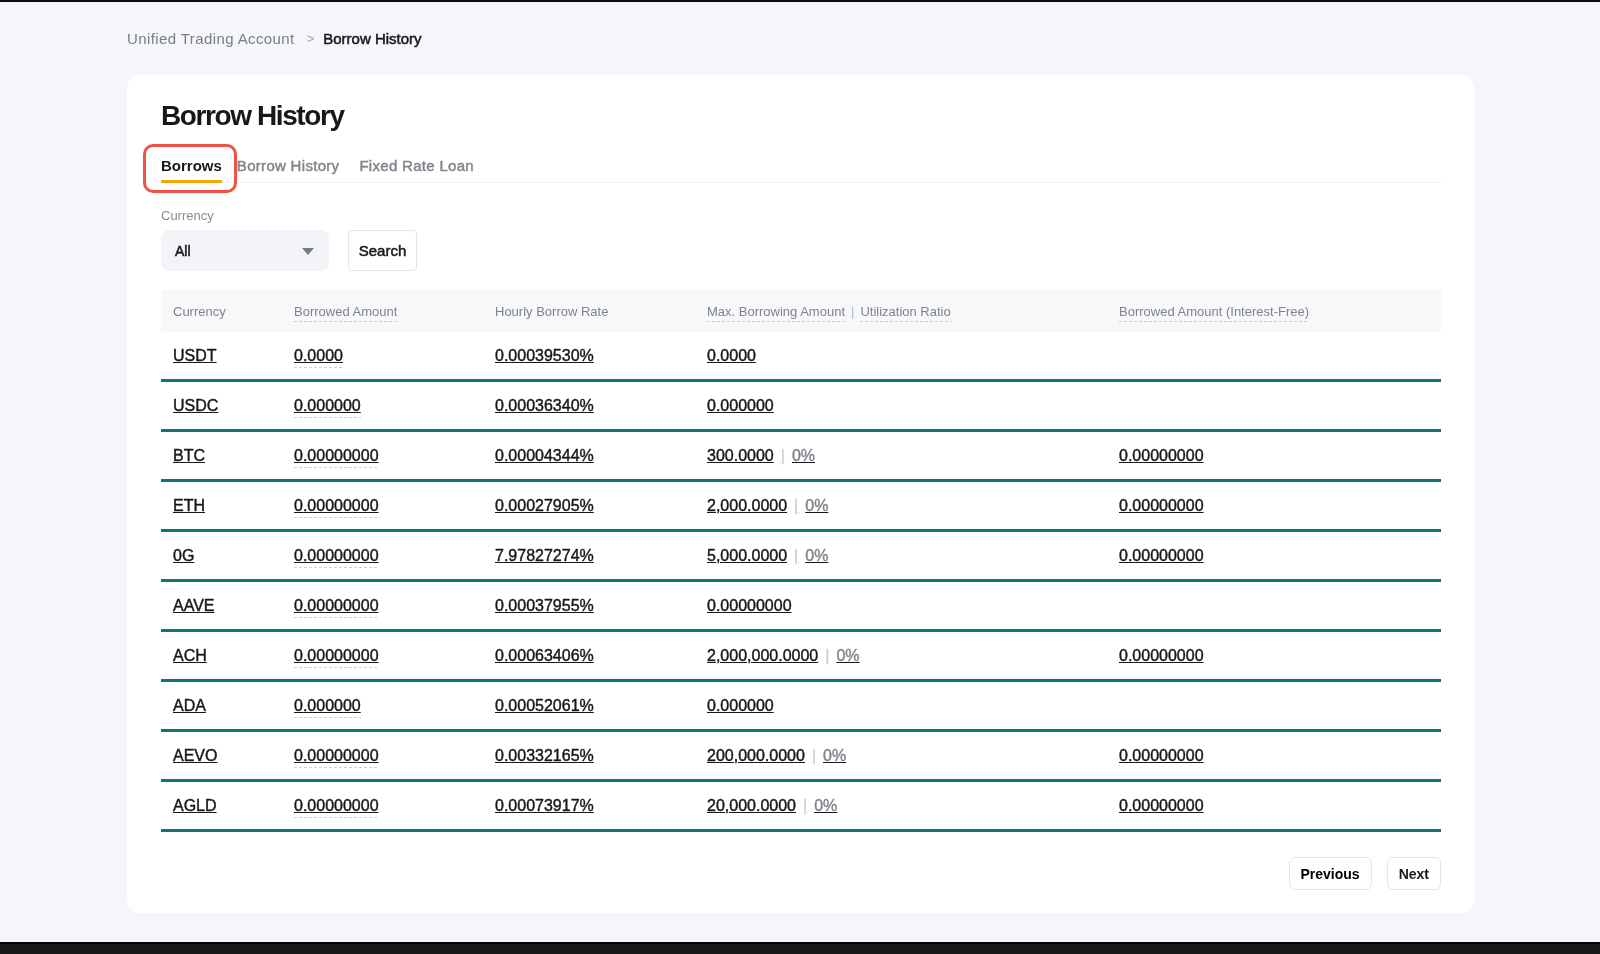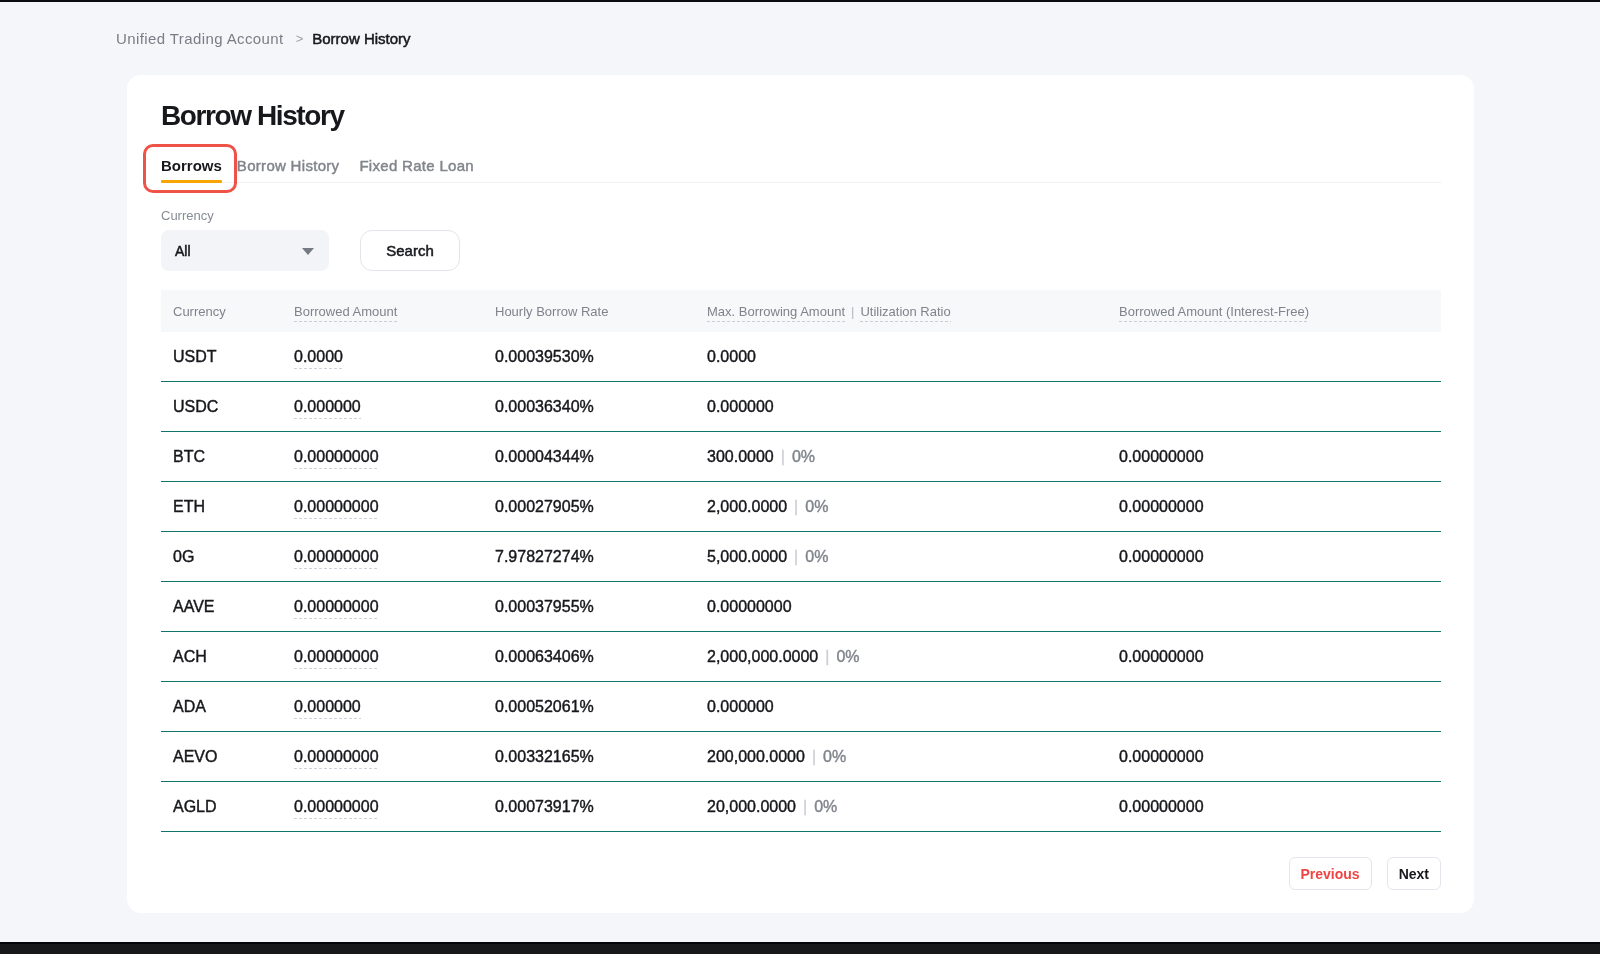--- a/index.html
+++ b/index.html
@@ -14,21 +14,21 @@
   .topbar {
     position: absolute; left: 0; top: 0; width: 1600px; height: 2px;
     background: #0b0c0d;
   }
   .bottombar {
     position: absolute; left: 0; top: 942px; width: 1600px; height: 12px;
     background: #17181a;
     border-top: 2px solid #050607;
   }
   .breadcrumb {
-    position: absolute; left: 116px; top: 30px;
+    position: absolute; left: 127px; top: 30px;
     font-size: 15px; line-height: 18px;
     display: flex; 
   }
   .breadcrumb .crumb-link { color: #797d85; font-weight: 400; cursor: pointer; letter-spacing: 0.4px; }
   .breadcrumb .crumb-sep { color: #9ba0a8; margin: 0 9px 0 12px; font-size: 13px; }
   .breadcrumb .crumb-current { color: #17181c; font-weight: 400; -webkit-text-stroke: 0.5px currentColor; }
 
   .card {
     position: absolute; left: 127px; top: 75px; width: 1347px; height: 838px;
     background: #ffffff; border-radius: 14px;
@@ -61,37 +61,37 @@
     position: absolute; left: 143px; top: 144px; width: 94px; height: 49px;
     border: 3.5px solid #ef5348; border-radius: 10px;
     pointer-events: none; z-index: 5;
   }
   .filter-label {
     margin-top: 24px;
     font-size: 13px; line-height: 18px; color: #878b93;
   }
   .filter-row {
     margin-top: 5px;
-    display: flex; align-items: center; gap: 31px;
+    display: flex; align-items: center; gap: 19px;
     height: 41px;
   }
   .dropdown {
     width: 168px; height: 41px; background: #f3f4f7; border-radius: 8px;
     display: flex; align-items: center; justify-content: space-between;
     padding: 0 15px 0 14px; cursor: pointer;
   }
   .dropdown-value { font-size: 14px; font-weight: 400; -webkit-text-stroke: 0.5px currentColor; color: #17181c; }
   .caret-down {
     width: 0; height: 0; margin-top: 2px;
     border-left: 6.5px solid transparent; border-right: 6.5px solid transparent;
     border-top: 7px solid #757a84;
   }
   .search-btn {
-    width: 100px; height: 41px; background: #fff;
-    border: 1px solid #e2e5ea; border-radius: 12px;
+    width: 69px; height: 41px; background: #fff;
+    border: 1px solid #e2e5ea; border-radius: 4px;
     font-family: inherit;
     font-size: 15px; font-weight: 400; -webkit-text-stroke: 0.5px currentColor; color: #17181c;
     cursor: pointer;
   }
   .table { margin-top: 19px; }
   .thead {
     height: 42px; background: #f7f8fa;
     display: grid; grid-template-columns: 133px 201px 212px 412px 322px;
     align-items: center;
   }
@@ -103,21 +103,22 @@
   .dashed-h {
     background-image: repeating-linear-gradient(to right, #c9cdd4 0 3px, transparent 3px 5px);
     background-position: left bottom; background-size: 100% 1px; background-repeat: no-repeat;
     padding-bottom: 3px;
   }
   .th .pipe-h { color: #b3b7bf; padding: 0 6px; }
   .trow {
     height: 50px;
     display: grid; grid-template-columns: 133px 201px 212px 412px 322px;
     align-items: center;
-    border-bottom: 1px solid #0f766e;
+    border-bottom: 3px solid #0f766e;
+    text-decoration: underline;
   }
   .td {
     font-size: 16px; line-height: 21px; font-weight: 400; color: #17181c;
     -webkit-text-stroke: 0.42px currentColor;
     white-space: nowrap;
   }
   .td:first-child { padding-left: 12px; }
   .dashed-v {
     background-image: repeating-linear-gradient(to right, #ced2d9 0 3px, transparent 3px 5px);
     background-position: left bottom; background-size: 100% 1px; background-repeat: no-repeat;
@@ -129,21 +130,21 @@
   .pagination {
     margin-top: 25px;
     display: flex; justify-content: flex-end; gap: 15px;
   }
   .page-btn {
     height: 33px; border: 1px solid #e3e6eb; border-radius: 6px;
     background: #fff; font-family: inherit;
     font-size: 14px; font-weight: 700; padding: 0 11px;
   }
   .page-btn { color: #17181c; cursor: pointer; }
-  .page-btn.disabled { color: #ef4444; cursor: default; }
+  .page-btn.disabled { color: #000000; cursor: default; }
 </style>
 </head>
 <body>
 
 <div class="topbar"></div>
 
 <nav class="breadcrumb">
   <span class="crumb-link">Unified Trading Account</span>
   <span class="crumb-sep">&gt;</span>
   <span class="crumb-current">Borrow History</span>

